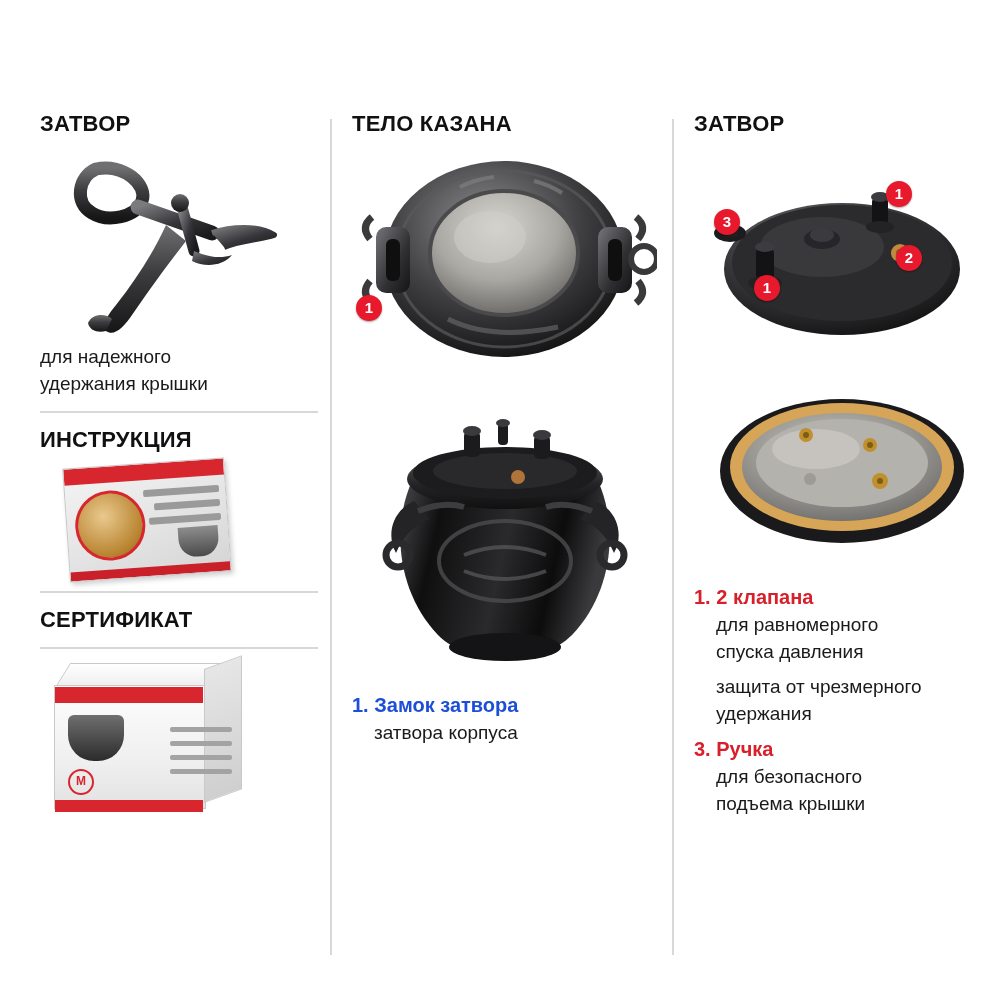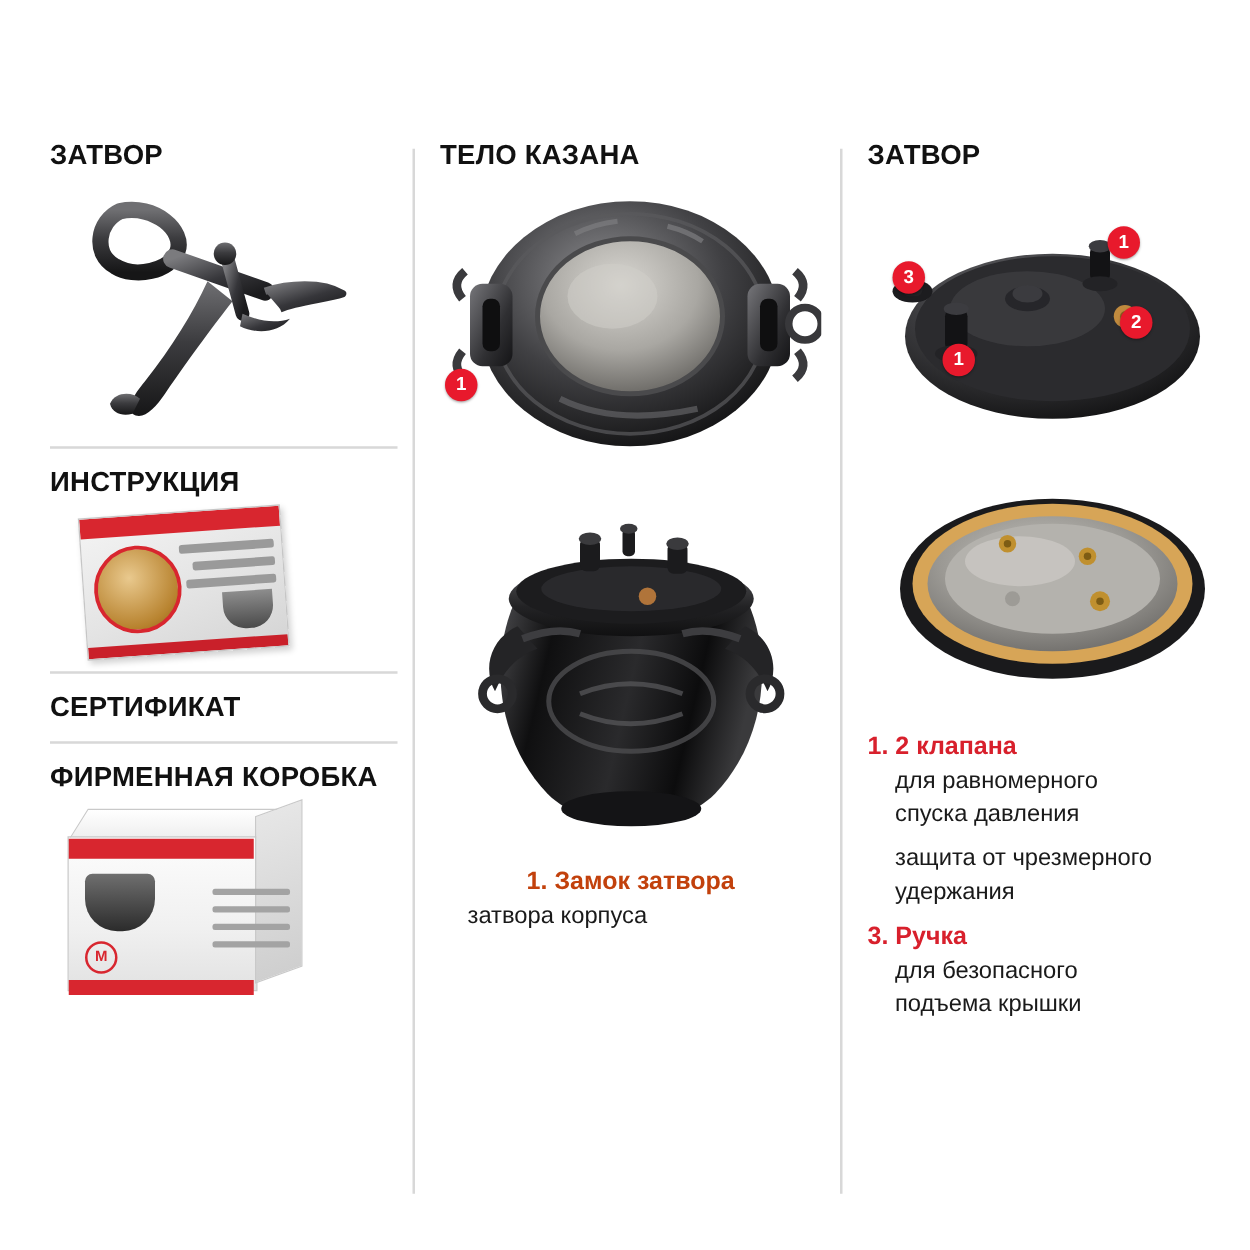--- a/index.html
+++ b/index.html
@@ -230,21 +230,21 @@
     font-weight: bold;
     color: #d8202c;
     line-height: 28px;
   }
   .legend-desc {
     font-size: 19px;
     line-height: 27px;
     color: #1a1a1a;
     padding-left: 22px;
   }
-  .mid-legend .legend-head { color: #c2410c; text-align: center; }
+  .mid-legend .legend-head { color: #1d4ed8; }
 
   
   .pot-top { position: relative; height: 230px; margin-top: 4px; }
   .pot-bottom { position: relative; height: 300px; margin-top: 14px; }
 
   .lid-top { position: relative; height: 220px; margin-top: 4px; }
   .lid-bottom { position: relative; height: 210px; margin-top: 6px; }
 </style>
 </head>
 <body>
@@ -287,20 +287,24 @@
             <path d="M150 78 C168 72, 196 70, 212 80 C200 84, 176 86, 162 92" fill="url(#ironB)" stroke="url(#ironB)" stroke-width="6" stroke-linejoin="round"></path>
 
             <path d="M104 70 C92 96, 76 122, 54 150 C44 162, 40 170, 44 176 C52 182, 62 172, 70 160
                      C92 128, 110 104, 124 86 Z" fill="url(#ironA)"></path>
             <path d="M44 176 C36 178, 28 176, 26 168 C30 158, 44 158, 50 164 Z" fill="url(#ironA)"></path>
 
             <path d="M132 96 C146 102, 158 104, 170 100 C160 112, 142 112, 130 106 Z" fill="url(#ironB)"></path>
           </svg>
         </div>
 
+        <div class="caption">
+          <div>для надежного</div>
+          <div>удержания крышки</div>
+        </div>
       </div>
 
       <div class="hdiv"></div>
 
       <div>
         <h2 class="sec-title">ИНСТРУКЦИЯ</h2>
         <div class="booklet">
           <div class="b-red"></div>
           <div class="b-mid"></div>
           <div class="b-txt"></div>
@@ -313,21 +317,20 @@
 
       <div class="hdiv"></div>
 
       <div>
         <h2 class="sec-title">СЕРТИФИКАТ</h2>
       </div>
 
       <div class="hdiv"></div>
 
       <div>
-        <h2 class="sec-title">ФИРМЕННАЯ КОРОБКА</h2>
         <div class="boxart">
           <div class="top"></div>
           <div class="face"></div>
           <div class="side"></div>
           <div class="stripe"></div>
           <div class="blogo"></div>
           <div class="bpot"></div>
           <div class="bline" style="top:64px"></div>
           <div class="bline" style="top:78px"></div>
           <div class="bline" style="top:92px"></div>

